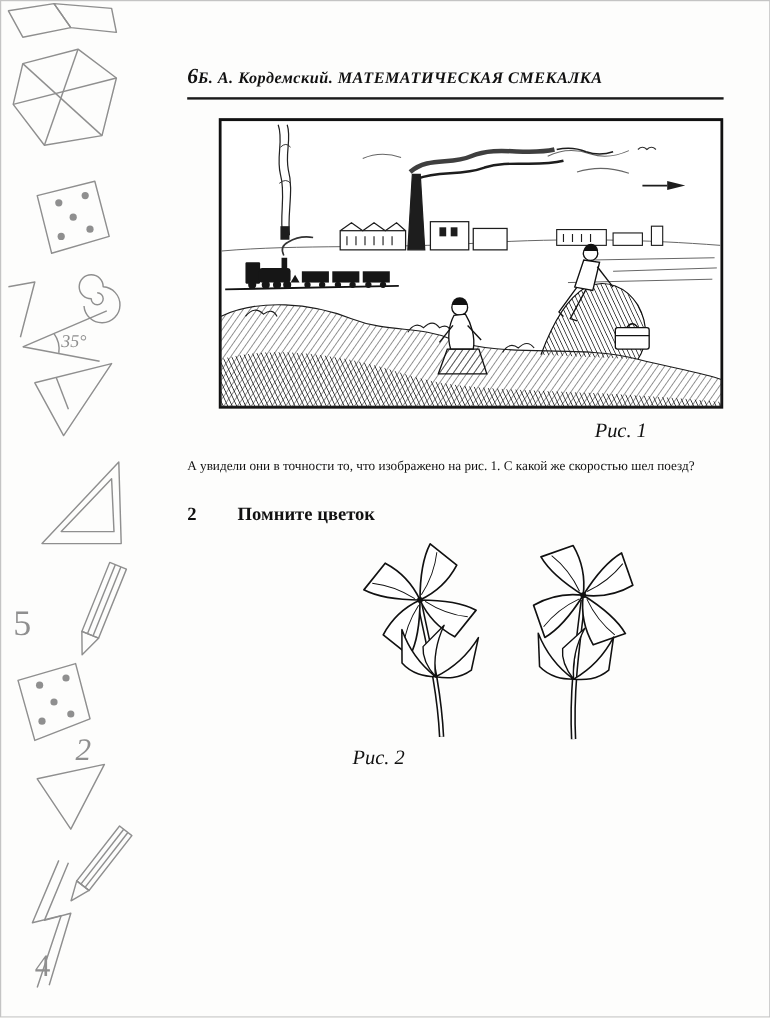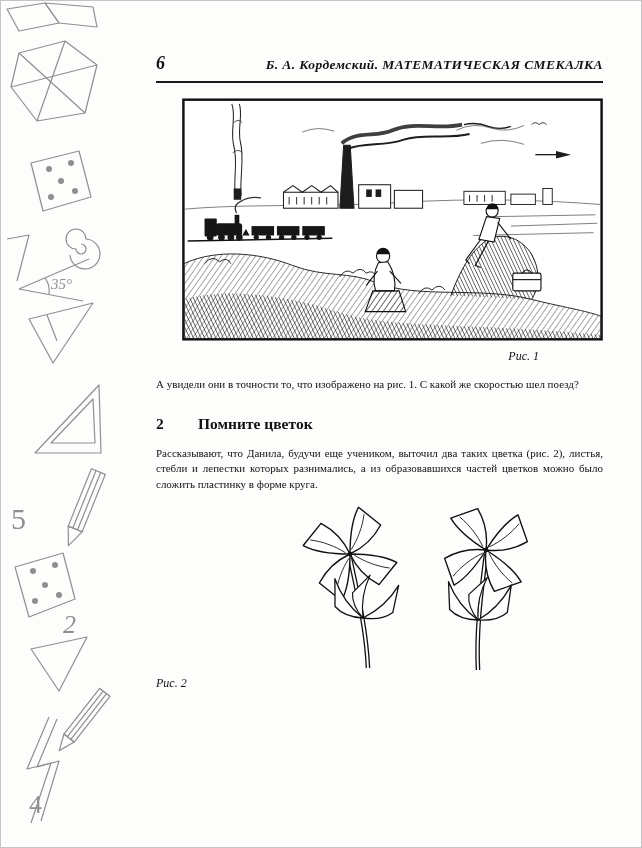--- a/index.html
+++ b/index.html
@@ -5,26 +5,26 @@
   html,body{margin:0;padding:0;background:#e9e9e7;}
   .page{
     position:relative;width:640px;height:846px;background:#fdfdfc;
     border:1px solid #c4c4c4;overflow:hidden;
     font-family:"Liberation Serif", serif;color:#111;
   }
   .margin-art{position:absolute;left:0;top:0;width:120px;height:846px;}
   .content{position:absolute;left:155px;top:52px;width:447px;}
   .header{display:flex;align-items:baseline;border-bottom:2px solid #1a1a1a;padding-bottom:7px;}
   .page-num{font-weight:bold;font-size:18px;font-style:italic;}
-  .running-head{flex:1;text-align:right;font-weight:bold;font-style:italic;font-size:13.5px;letter-spacing:.4px;}
+  .running-head{flex:1;text-align:left;font-weight:bold;font-style:italic;font-size:13.5px;letter-spacing:.4px;}
   .fig1-wrap{margin:15px 0 0 26px;width:421px;}
   .fig1-svg{display:block;width:421px;height:243px;}
-  .fig-caption{font-style:italic;font-size:12px;margin-top:8px;}
+  .fig-caption{font-style:italic;font-size:17px;margin-top:8px;}
   .cap1{text-align:right;padding-right:64px;}
-  .cap2{text-align:left;padding-right:128px;margin-top:2px;}
+  .cap2{text-align:center;padding-right:128px;margin-top:2px;}
   .para{font-size:11px;line-height:1.42;text-align:justify;margin:13px 0 0 0;}
   .section-head{display:flex;margin-top:22px;font-weight:bold;font-size:15.5px;}
   .section-num{width:42px;}
   .fig2-wrap{margin-top:14px;}
   .fig2-svg{display:block;width:316px;height:168px;margin-left:118px;}
 </style>
 </head>
 <body>
 
 <div class="page">
@@ -230,21 +230,20 @@
       <div class="fig-caption cap1">Рис. 1</div>
     </div>
 
     <p class="para">А увидели они в точности то, что изображено на рис. 1. С какой же скоростью шел поезд?</p>
 
     <div class="section-head">
       <span class="section-num">2</span>
       <span>Помните цветок</span>
     </div>
 
-    <p class="para">Рассказывают, что Данила, будучи еще учеником, выточил два таких цветка (рис. 2), листья, стебли и лепестки которых разнимались, а из образовавшихся частей цветков можно было сложить пластинку в форме круга.</p>
 
     <div class="fig2-wrap">
       <svg class="fig2-svg" viewBox="0 0 316 168">
         <defs>
           <g id="blade">
             <path d="M0 0 C 3 -14, 8 -32, 18 -44 L 36 -22 C 26 -10, 13 -3, 0 0 Z" fill="#fff" stroke="#111" stroke-width="1.4" stroke-linejoin="round"></path>
             <path d="M2 -4 C 10 -12, 18 -24, 22 -36" fill="none" stroke="#111" stroke-width="0.8"></path>
           </g>
           <g id="leaf">
             <path d="M0 0 C -14 -2, -30 -8, -44 -20 L -30 4 C -18 8, -8 4, 0 0 Z" fill="#fff" stroke="#111" stroke-width="1.3" stroke-linejoin="round"></path>

